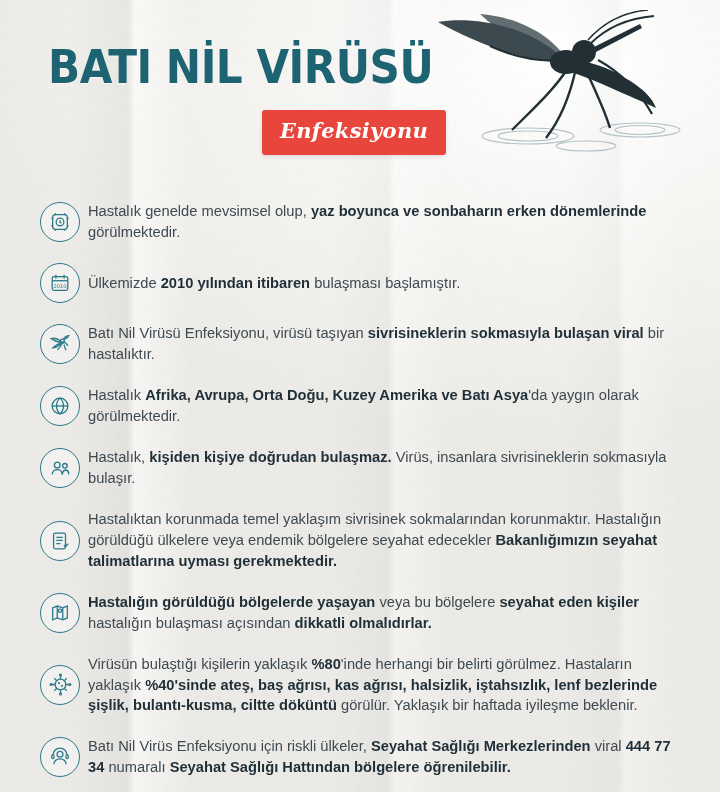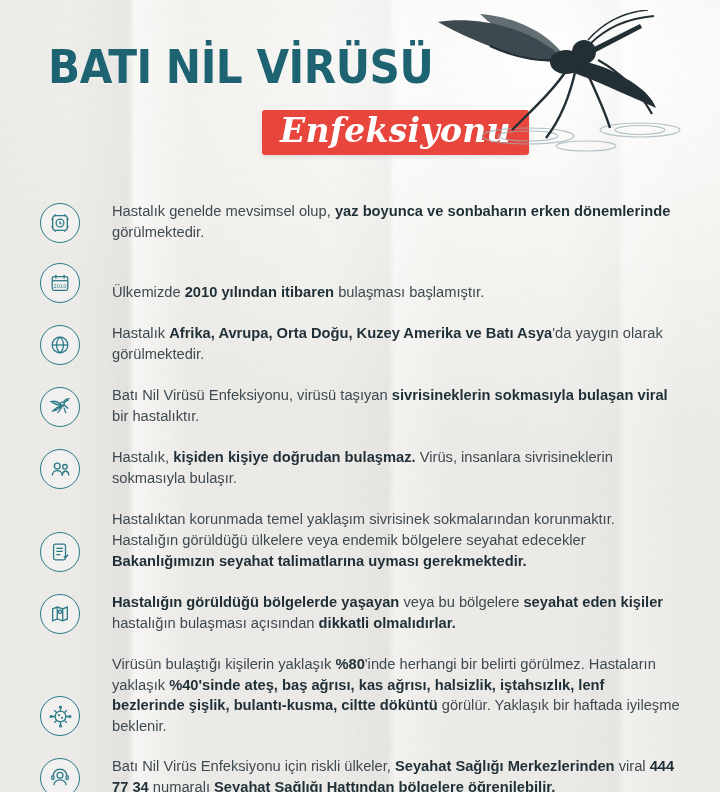--- a/index.html
+++ b/index.html
@@ -69,21 +69,21 @@
   .title-sub-wrap {
     position: absolute;
     left: 262px;
     top: 110px;
     background: #e8453c;
     padding: 5px 18px 8px 18px;
     border-radius: 3px;
     box-shadow: 0 2px 4px rgba(0,0,0,.10);
   }
   .title-sub {
-    font-size: 33px;
+    font-size: 21px;
     line-height: 32px;
     color: #ffffff;
     font-weight: 600;
     font-family: "DejaVu Serif", serif;
     font-style: italic;
     letter-spacing: .3px;
   }
   .mosquito {
     position: absolute;
     right: 22px;
@@ -91,22 +91,22 @@
     width: 290px;
     height: 150px;
   }
 
   
   .items {
     padding: 8px 40px 18px 40px;
   }
   .item {
     display: flex;
-    align-items: flex-end;
-    gap: 32px;
+    align-items: center;
+    gap: 8px;
     padding: 9px 0 9px 0;
   }
   .icon-badge {
     flex: 0 0 auto;
     width: 40px;
     height: 40px;
     border-radius: 50%;
     border: 1.6px solid #2a7a89;
     display: flex;
     align-items: center;
@@ -200,47 +200,47 @@
           <path d="M3.5 9.5h17"></path>
           <path d="M7.5 3v4M16.5 3v4"></path>
           <text x="12" y="17" font-size="5.6" fill="#2a7a89" stroke="none" text-anchor="middle" font-family="DejaVu Sans, sans-serif">2010</text>
         </svg>
       </span>
       <div class="item-text"><span>Ülkemizde </span><b>2010 yılından itibaren </b><span>bulaşması başlamıştır.</span></div>
     </div>
 
     <div class="item">
       <span class="icon-badge">
-        <svg width="22" height="22" viewBox="0 0 24 24" fill="none" stroke="#2a7a89" stroke-width="1.4">
-          <circle cx="12" cy="12" r="8.6"></circle>
-          <path d="M12 3.4c2.6 2.4 3.8 5.6 3.8 8.6S14.6 18.2 12 20.6C9.4 18.2 8.2 15 8.2 12S9.4 5.8 12 3.4z"></path>
-          <path d="M3.6 12h16.8"></path>
-        </svg>
-      </span>
-      <div class="item-text"><span>Hastalık </span><b>Afrika, Avrupa, Orta Doğu, Kuzey Amerika ve Batı Asya</b><span>'da yaygın olarak görülmektedir.</span></div>
-    </div>
-
-    <div class="item">
-      <span class="icon-badge">
         <svg width="24" height="24" viewBox="0 0 24 24" fill="none" stroke="#2a7a89" stroke-width="1.3">
           <path d="M13 10c2.5-.6 5 .8 7 3.6"></path>
           <path d="M12.6 9.2c-2.6-2.4-6.2-3.4-9.4-2.6 2.6 1.8 6 3.4 9 3.8z"></path>
           <path d="M13.4 10.8c-2 2.8-5 4.6-8.4 5 2.6-2.6 5.8-4.4 8.4-5z"></path>
           <circle cx="14.3" cy="9.2" r="2"></circle>
           <path d="M16 7.6L20.5 4.6"></path>
           <path d="M15.4 6.6C17 4.6 19.4 3.6 21.6 3.4"></path>
           <path d="M14 11.6c-1 2.4-2.6 4.6-4.6 6.2"></path>
           <path d="M16 12.6c.6 2.2 1.2 4 2 5.6"></path>
         </svg>
       </span>
       <div class="item-text"><span>Batı Nil Virüsü Enfeksiyonu, virüsü taşıyan </span><b>sivrisineklerin sokmasıyla bulaşan viral </b><span>bir hastalıktır.</span></div>
     </div>
 
     <div class="item">
       <span class="icon-badge">
+        <svg width="22" height="22" viewBox="0 0 24 24" fill="none" stroke="#2a7a89" stroke-width="1.4">
+          <circle cx="12" cy="12" r="8.6"></circle>
+          <path d="M12 3.4c2.6 2.4 3.8 5.6 3.8 8.6S14.6 18.2 12 20.6C9.4 18.2 8.2 15 8.2 12S9.4 5.8 12 3.4z"></path>
+          <path d="M3.6 12h16.8"></path>
+        </svg>
+      </span>
+      <div class="item-text"><span>Hastalık </span><b>Afrika, Avrupa, Orta Doğu, Kuzey Amerika ve Batı Asya</b><span>'da yaygın olarak görülmektedir.</span></div>
+    </div>
+
+    <div class="item">
+      <span class="icon-badge">
         <svg width="23" height="23" viewBox="0 0 24 24" fill="none" stroke="#2a7a89" stroke-width="1.4">
           <circle cx="8.6" cy="8.4" r="3"></circle>
           <path d="M3.4 18.2c0-3 2.3-5.2 5.2-5.2s5.2 2.2 5.2 5.2"></path>
           <circle cx="16.6" cy="9.2" r="2.4"></circle>
           <path d="M14 18.2c0-2.5 1.5-4.3 3.4-4.6 1.9.3 3.2 2.1 3.2 4.6"></path>
         </svg>
       </span>
       <div class="item-text"><span>Hastalık, </span><b>kişiden kişiye doğrudan bulaşmaz. </b><span>Virüs, insanlara sivrisineklerin sokmasıyla bulaşır.</span></div>
     </div>
 

